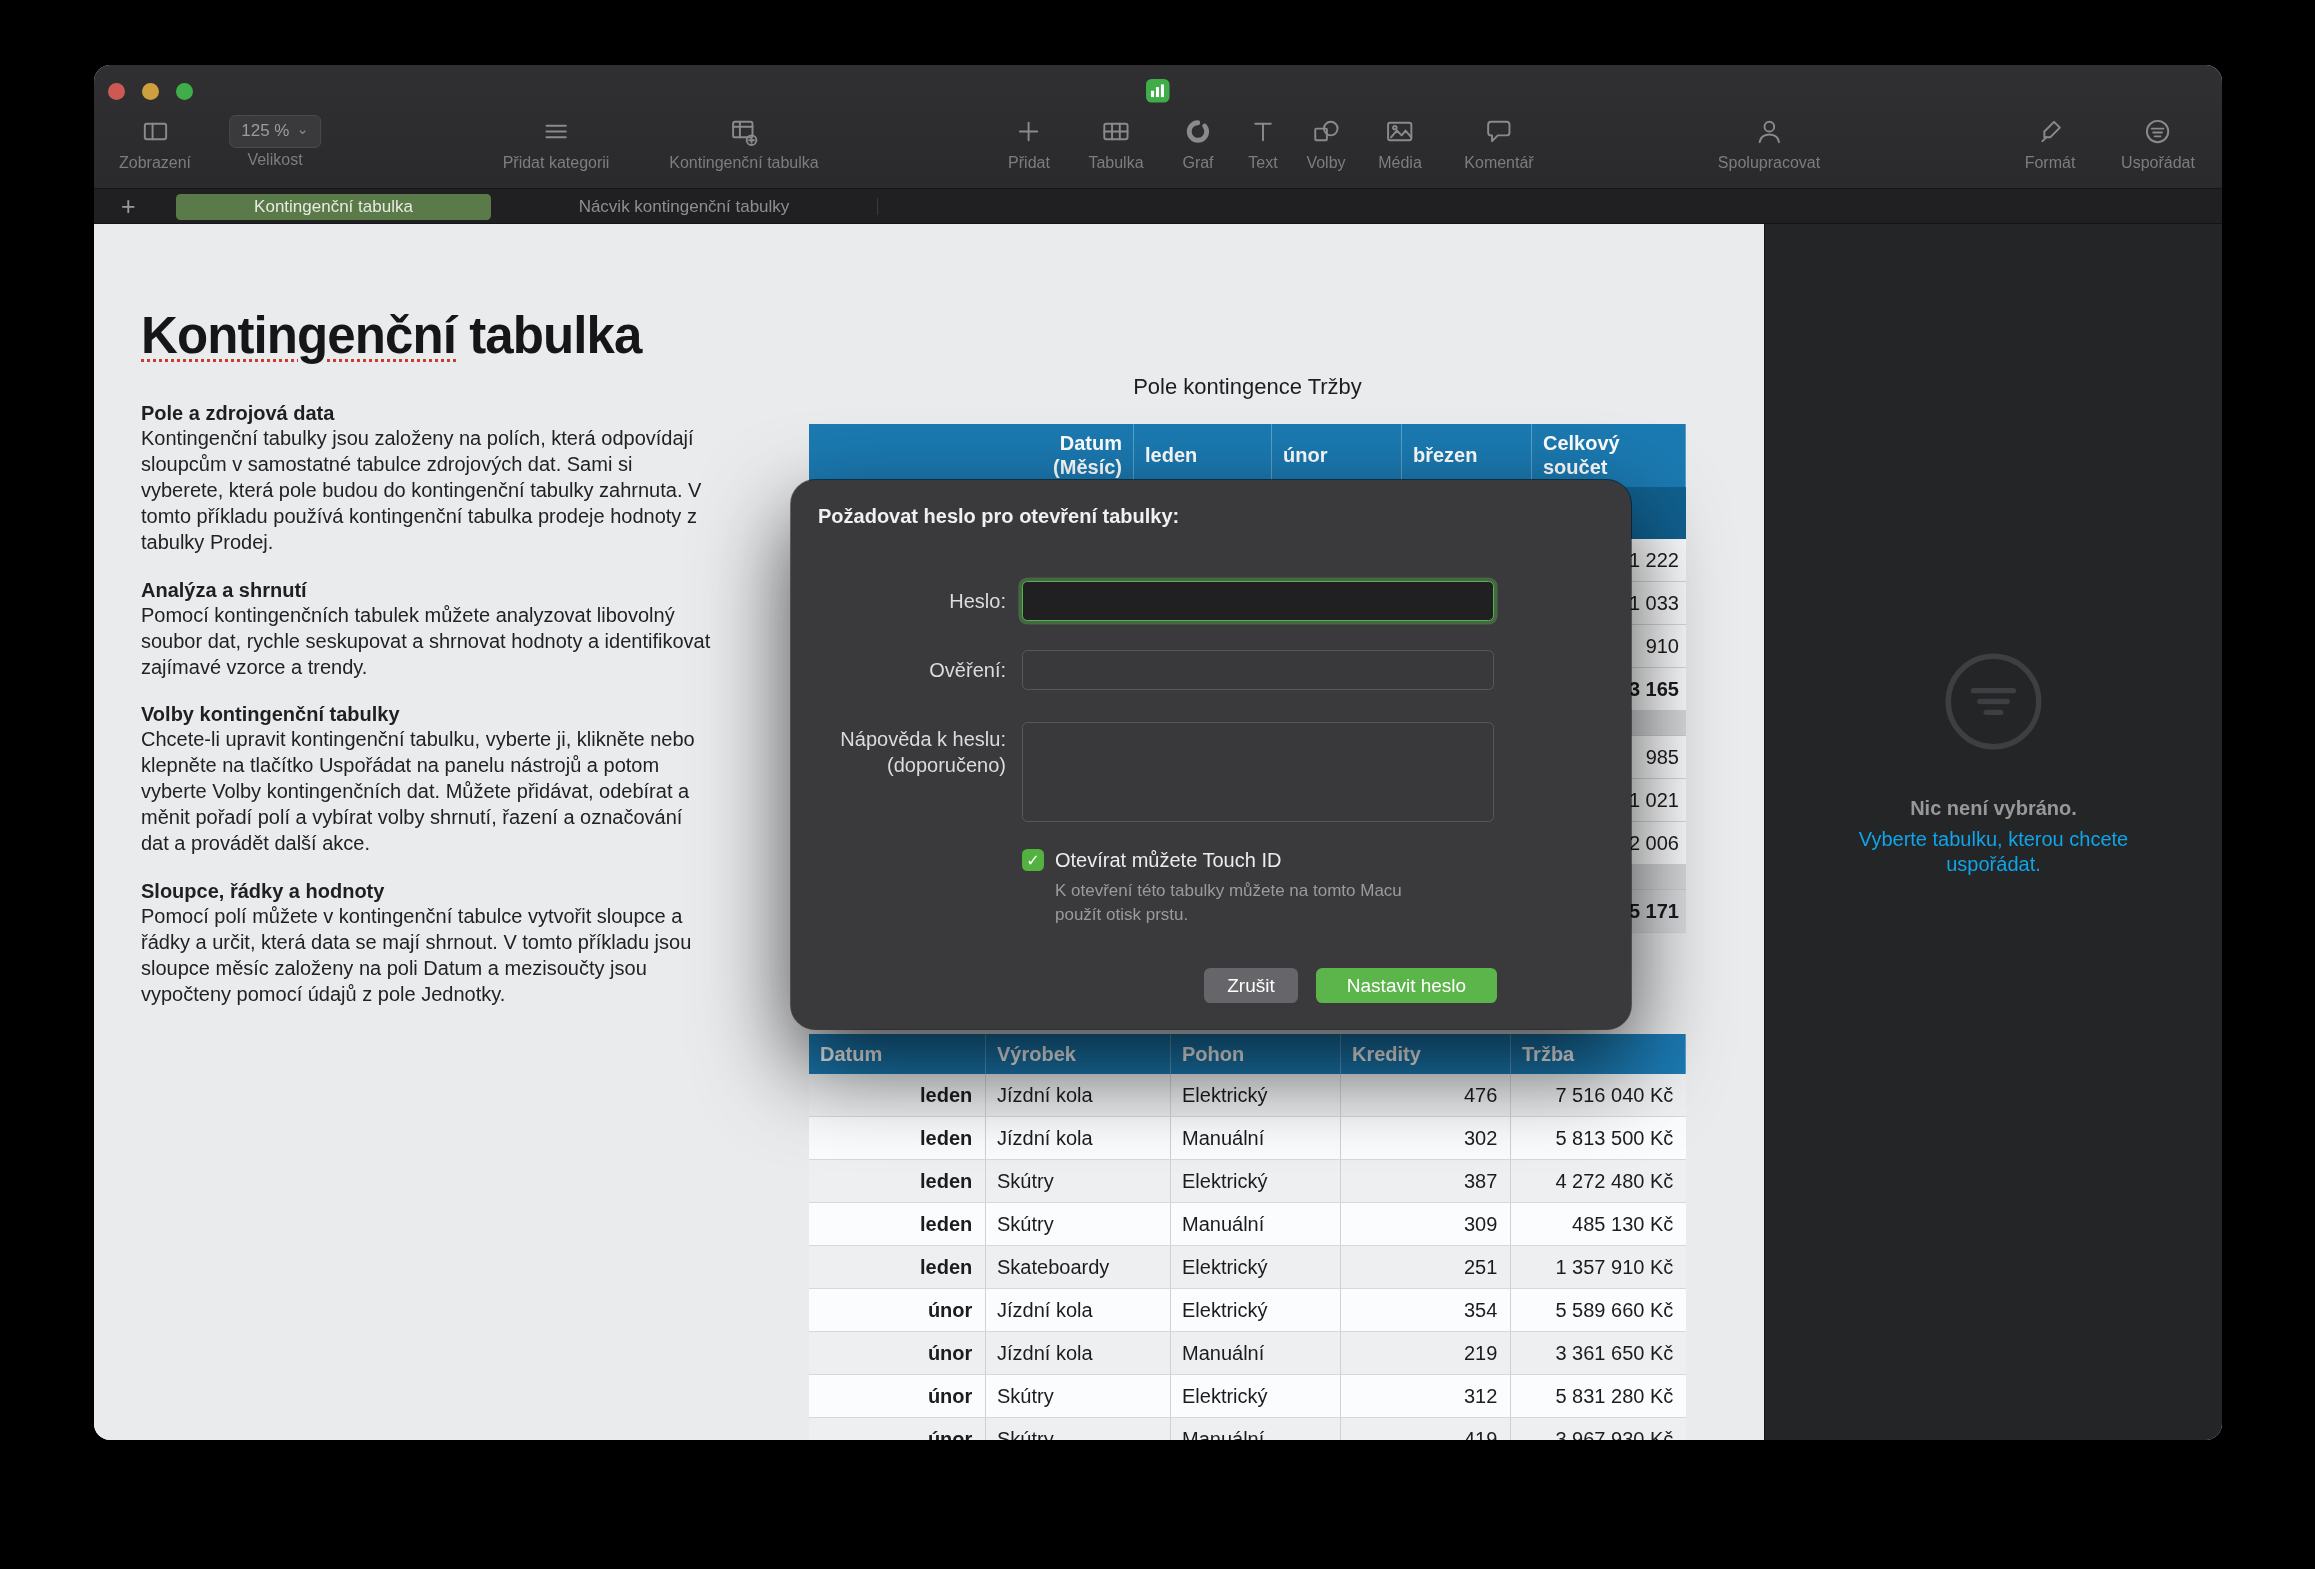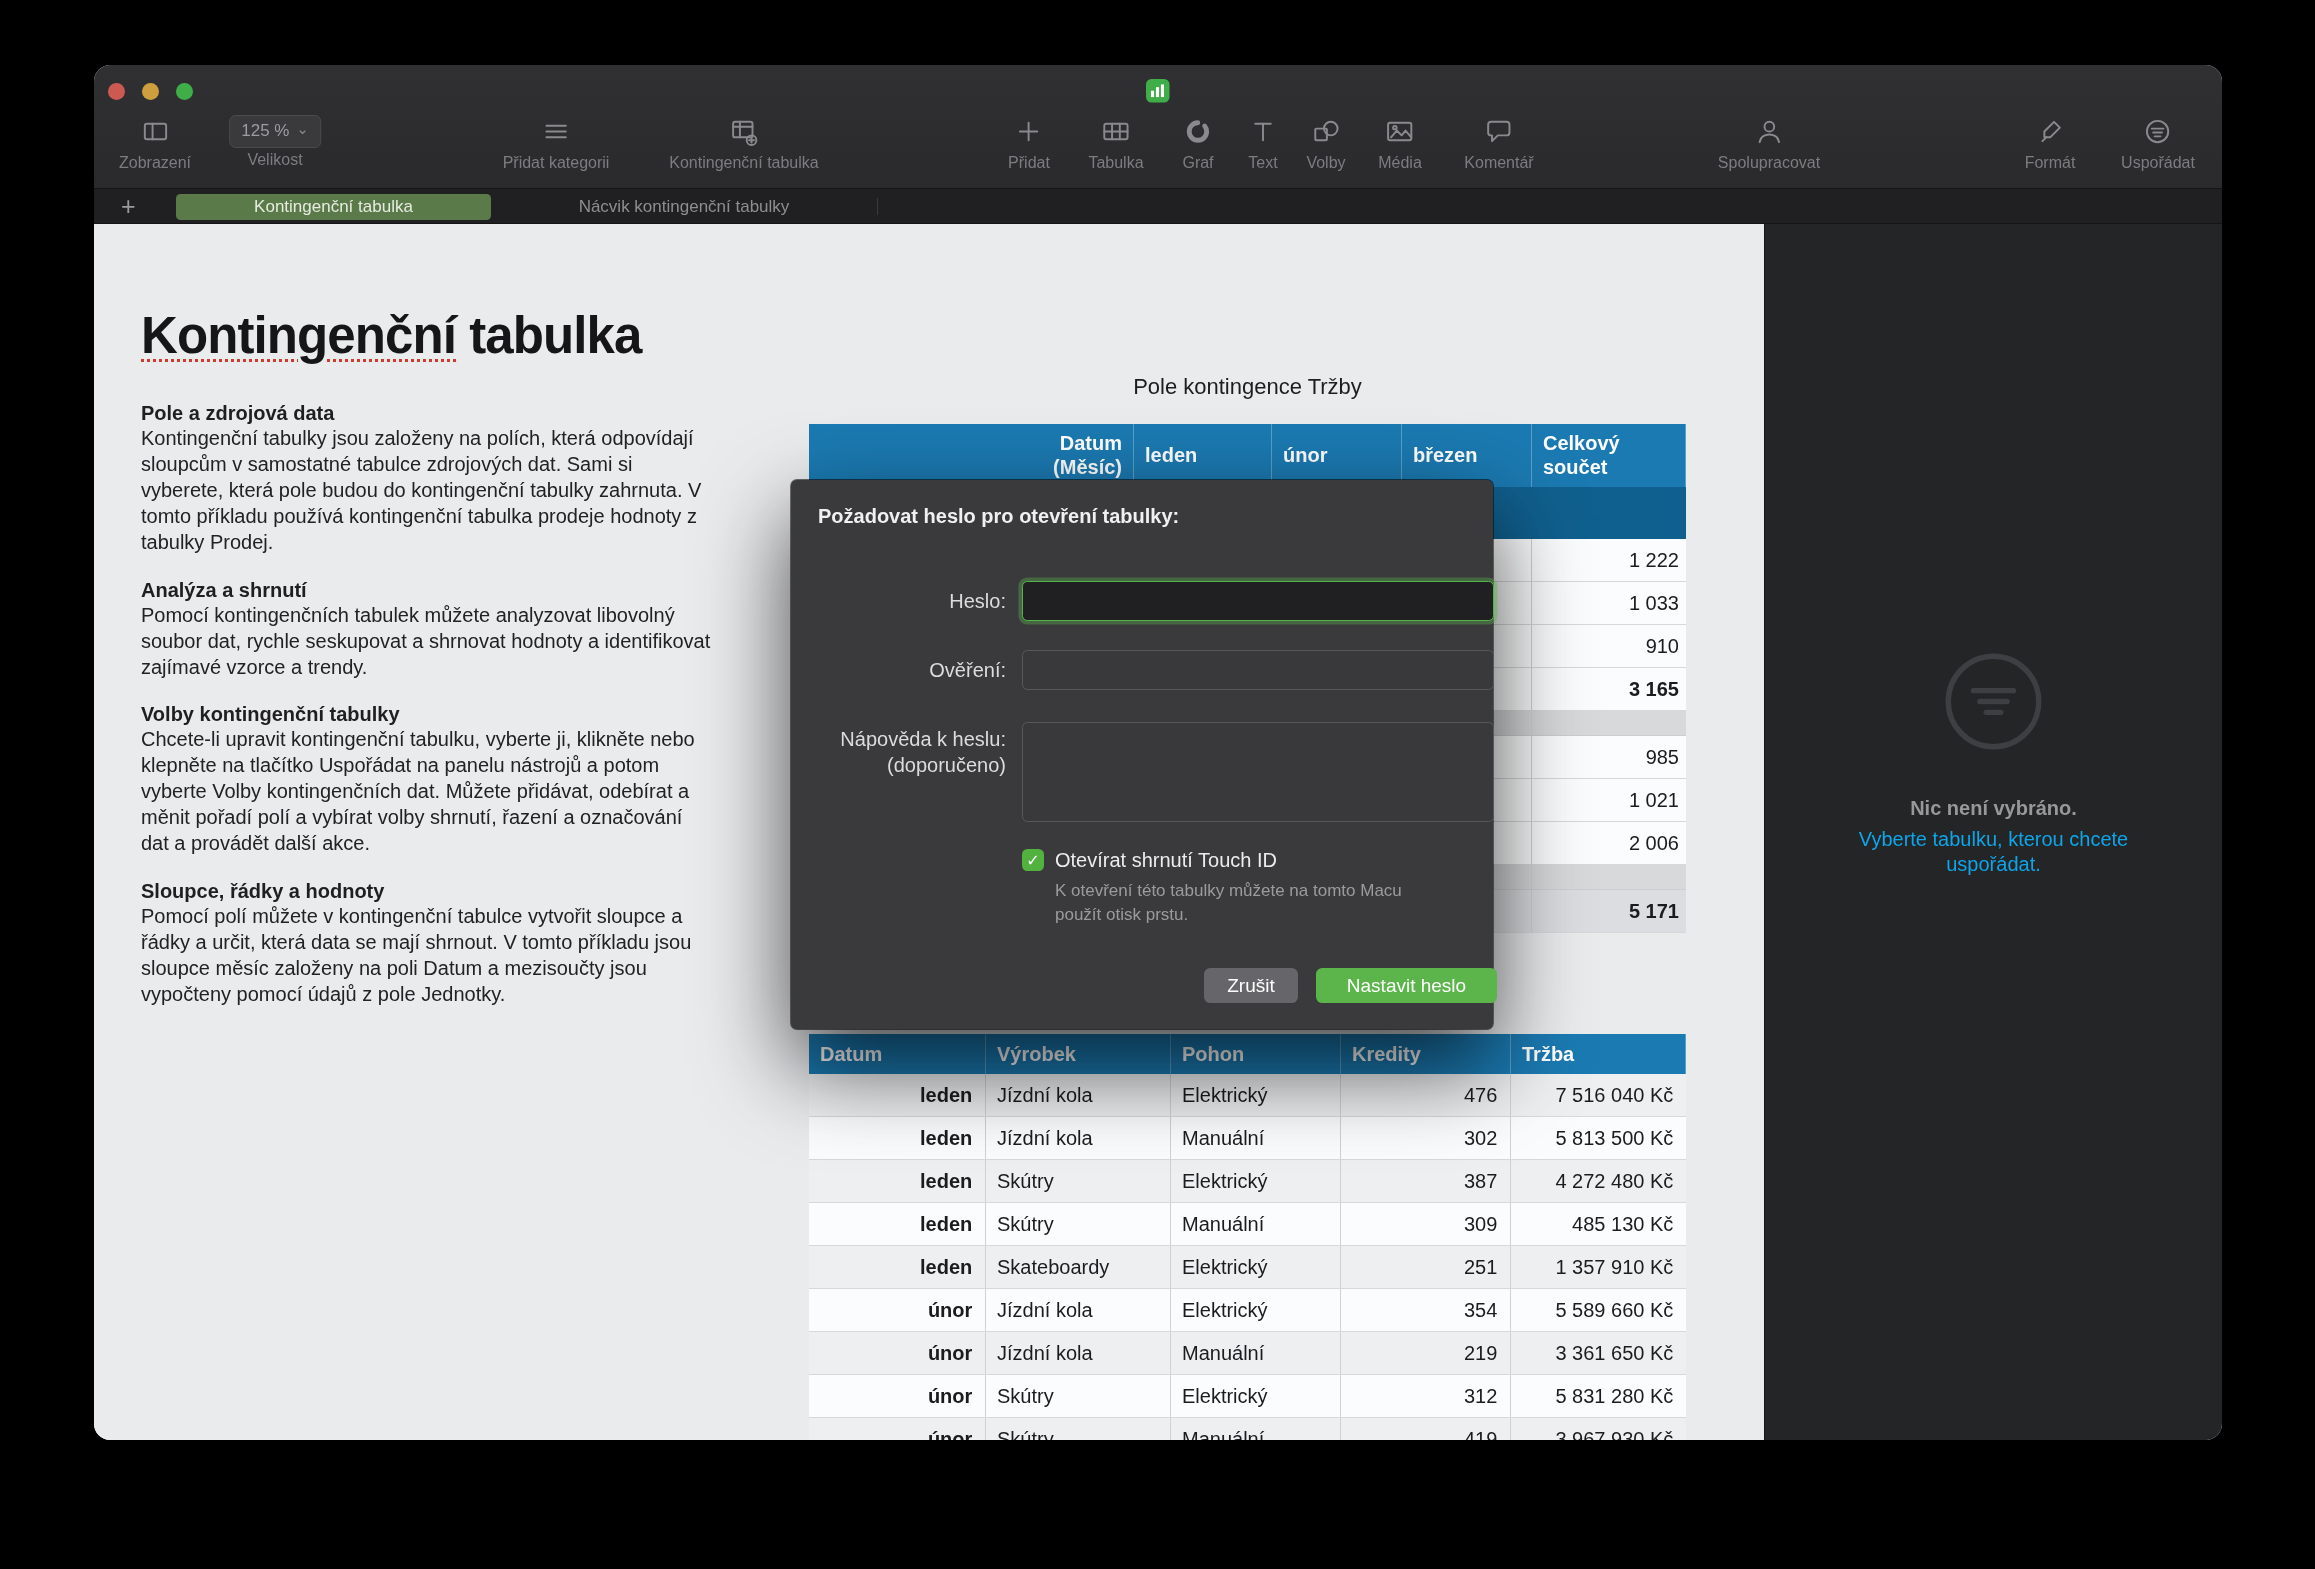--- a/index.html
+++ b/index.html
@@ -94,22 +94,22 @@
   .t2c.w5 { border-right:none; }
 
   
   .sidebar { flex:1; background:#242527; border-left:0.9px solid #161617; display:flex;
              flex-direction:column; align-items:center; padding-top:425px; }
   .sb-icon svg { stroke:#3e3f42; fill:none; stroke-width:6; stroke-linecap:round; }
   .sb-title { margin-top:40px; font-size:20px; font-weight:bold; color:#98989a; }
   .sb-sub { margin-top:7.2px; width:335px; text-align:center; font-size:20px; line-height:25px; color:#0ea5e9; }
 
   
-  .dialog { position:absolute; left:791px; top:480px; width:702px; height:549px; background:#3a3a3c;
-            border-radius:6px; box-shadow:0 36px 90px rgba(0,0,0,.7), 0 0 0 0.9px rgba(0,0,0,.55);
+  .dialog { position:absolute; left:791px; top:480px; width:840px; height:549px; background:#3a3a3c;
+            border-radius:24px; box-shadow:0 36px 90px rgba(0,0,0,.7), 0 0 0 0.9px rgba(0,0,0,.55);
             z-index:50; }
   .dlg-title { position:absolute; left:27px; top:25px; font-size:20px; font-weight:bold; color:#f0f0f2; }
   .dlg-label { position:absolute; left:0; width:215px; text-align:right; font-size:20px; color:#dcdcde;
                display:flex; align-items:center; justify-content:flex-end; }
   .lbl-pw { top:101px; height:40px; } .lbl-verify { top:170px; height:40px; }
   .lbl-hint { top:246px; height:auto; display:block; line-height:26px; }
   .dlg-input { position:absolute; left:231px; width:472px; height:40px; border-radius:5.4px;
                font-size:20px; color:#fff; padding:0 11px; outline:none; font-family:inherit; }
   .inp-pw { top:101px; background:#202022; border:1.8px solid #56b24c;
             box-shadow:0 0 0 3.6px rgba(86,178,76,.38); }
@@ -541,20 +541,20 @@
 
     <div class="dlg-label lbl-hint">
       <div>Nápověda k heslu:</div>
       <div>(doporučeno)</div>
     </div>
     <textarea class="inp-hint" style=""></textarea>
 
     <div class="dlg-check">
       <span>✓</span>
     </div>
-    <div class="dlg-check-label">Otevírat shrnutí Touch ID</div>
+    <div class="dlg-check-label">Otevírat můžete Touch ID</div>
     <div class="dlg-check-desc">K otevření této tabulky můžete na tomto Macu použít otisk prstu.</div>
 
     <div class="dlg-btn btn-cancel">Zrušit</div>
     <div class="dlg-btn btn-submit">Nastavit heslo</div>
   </div>
 </div>
 
 
 </body></html>

